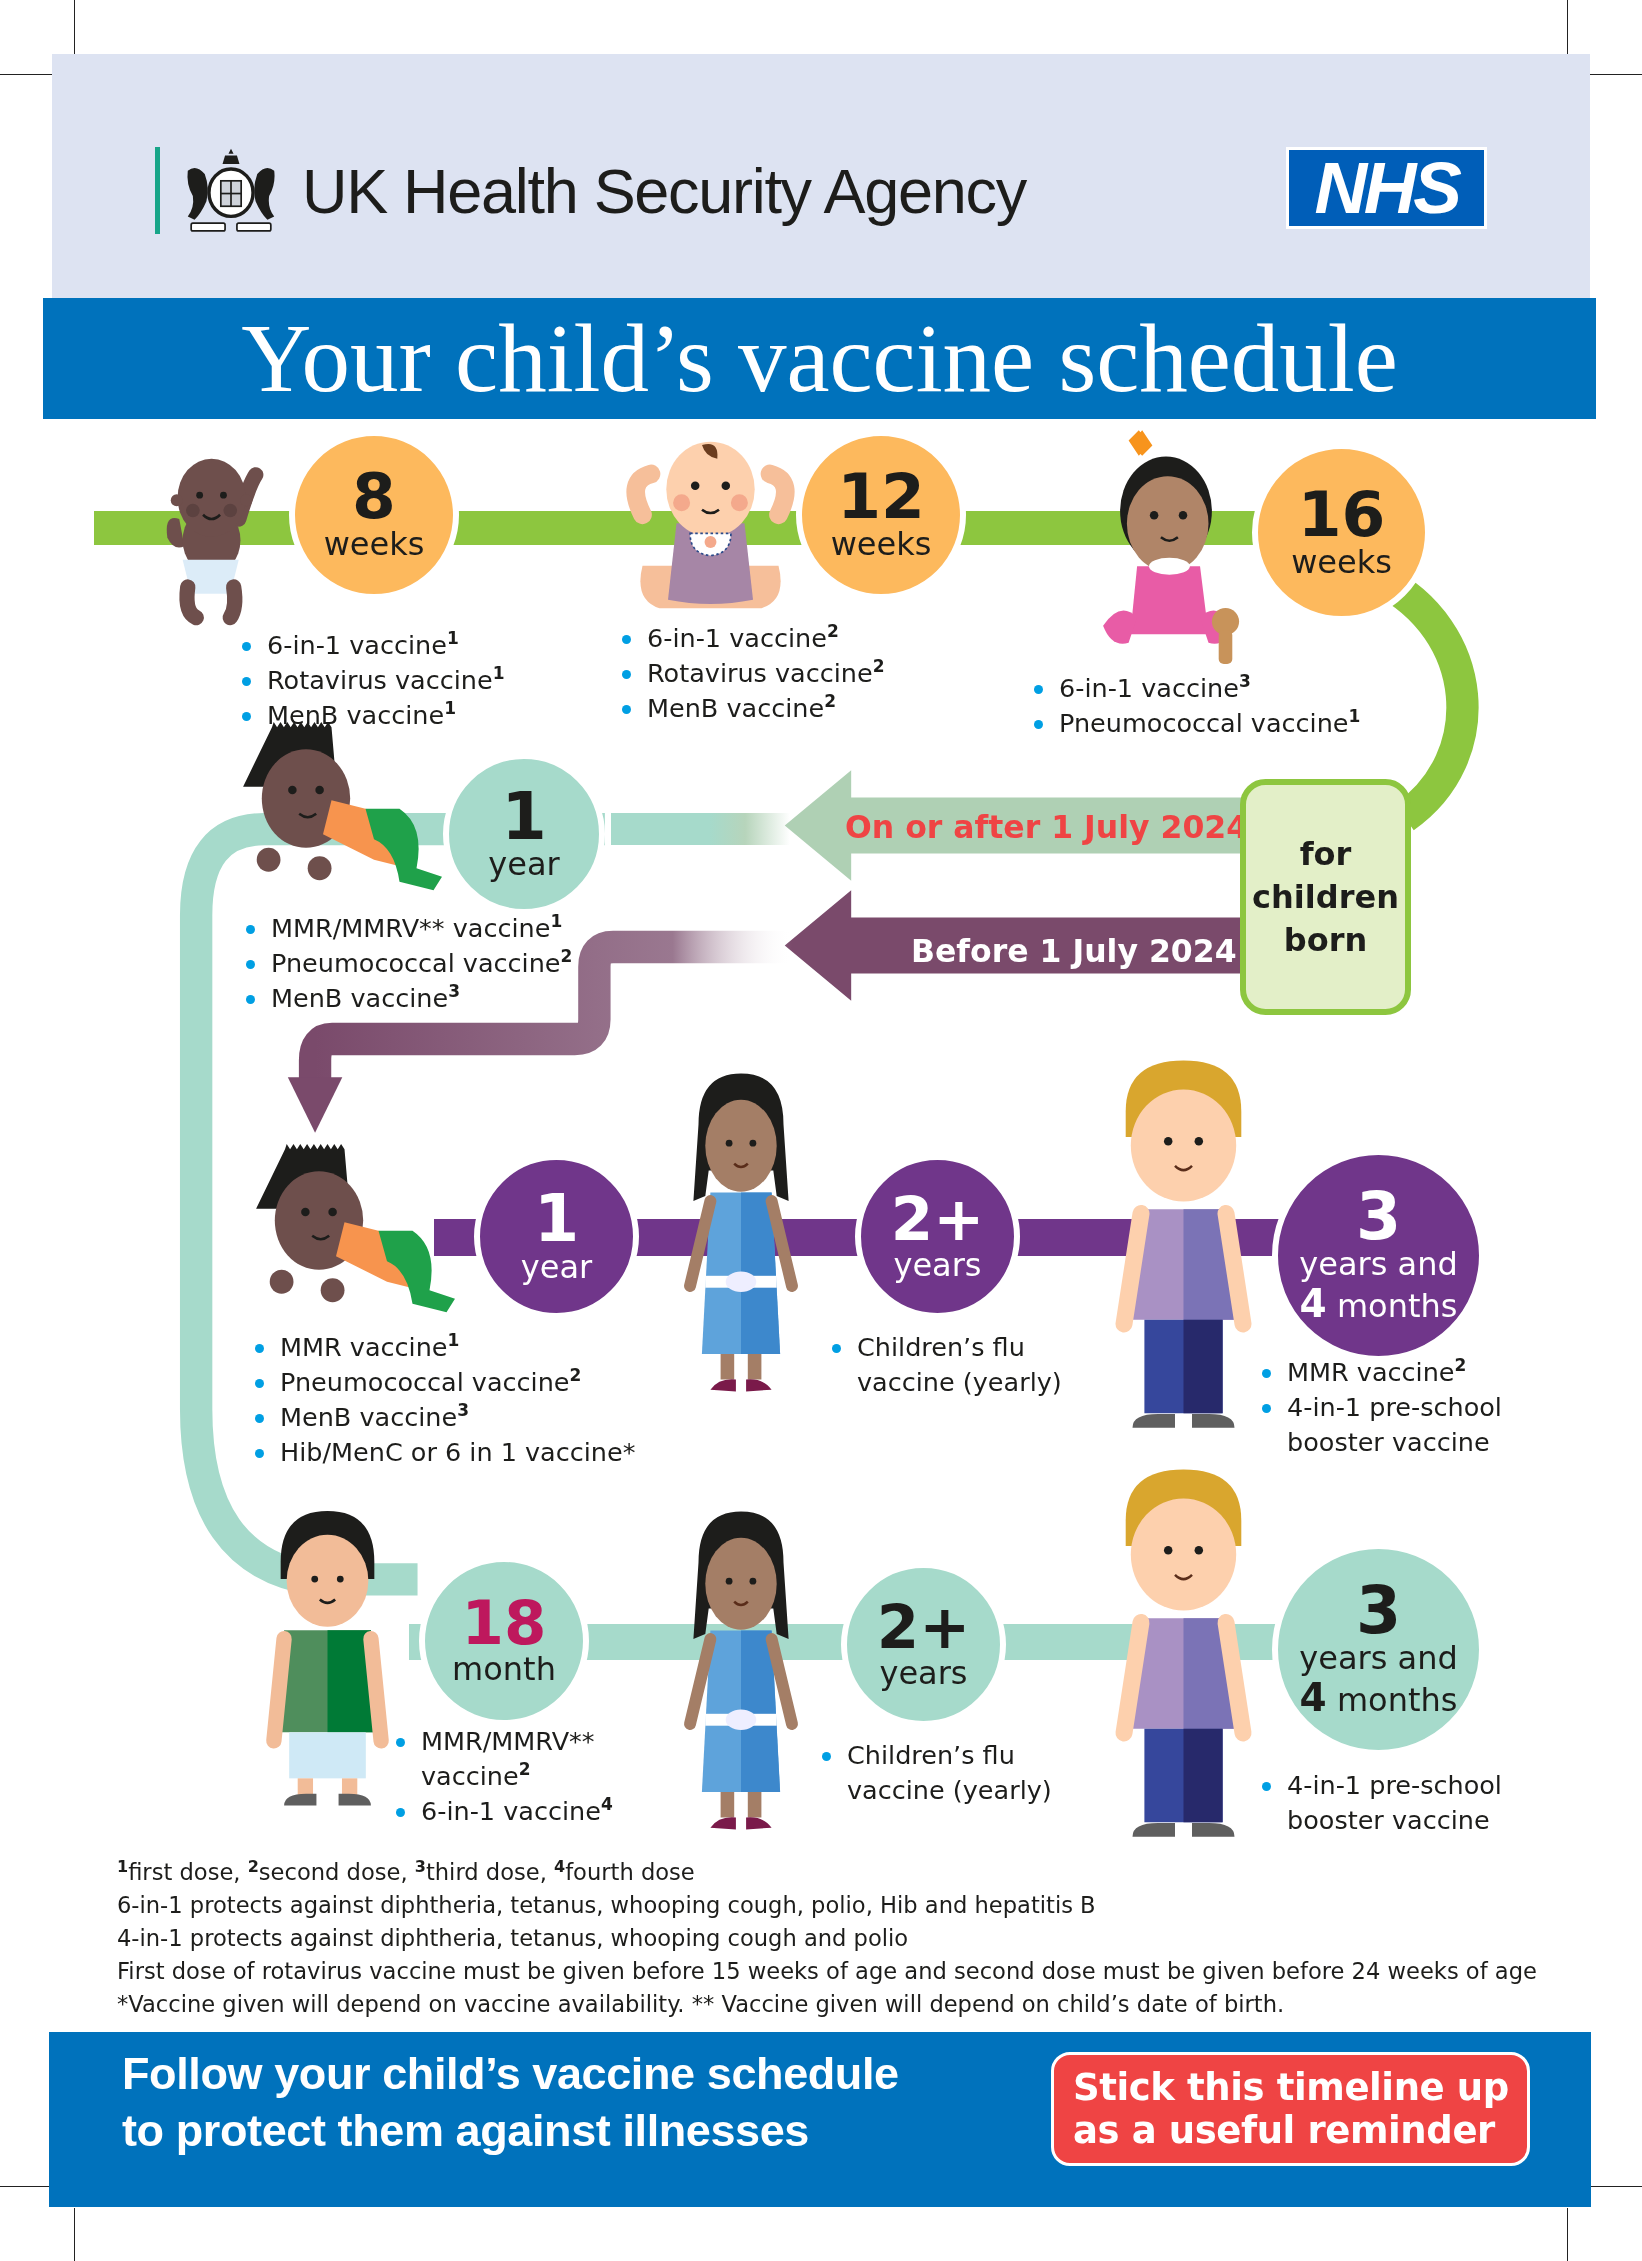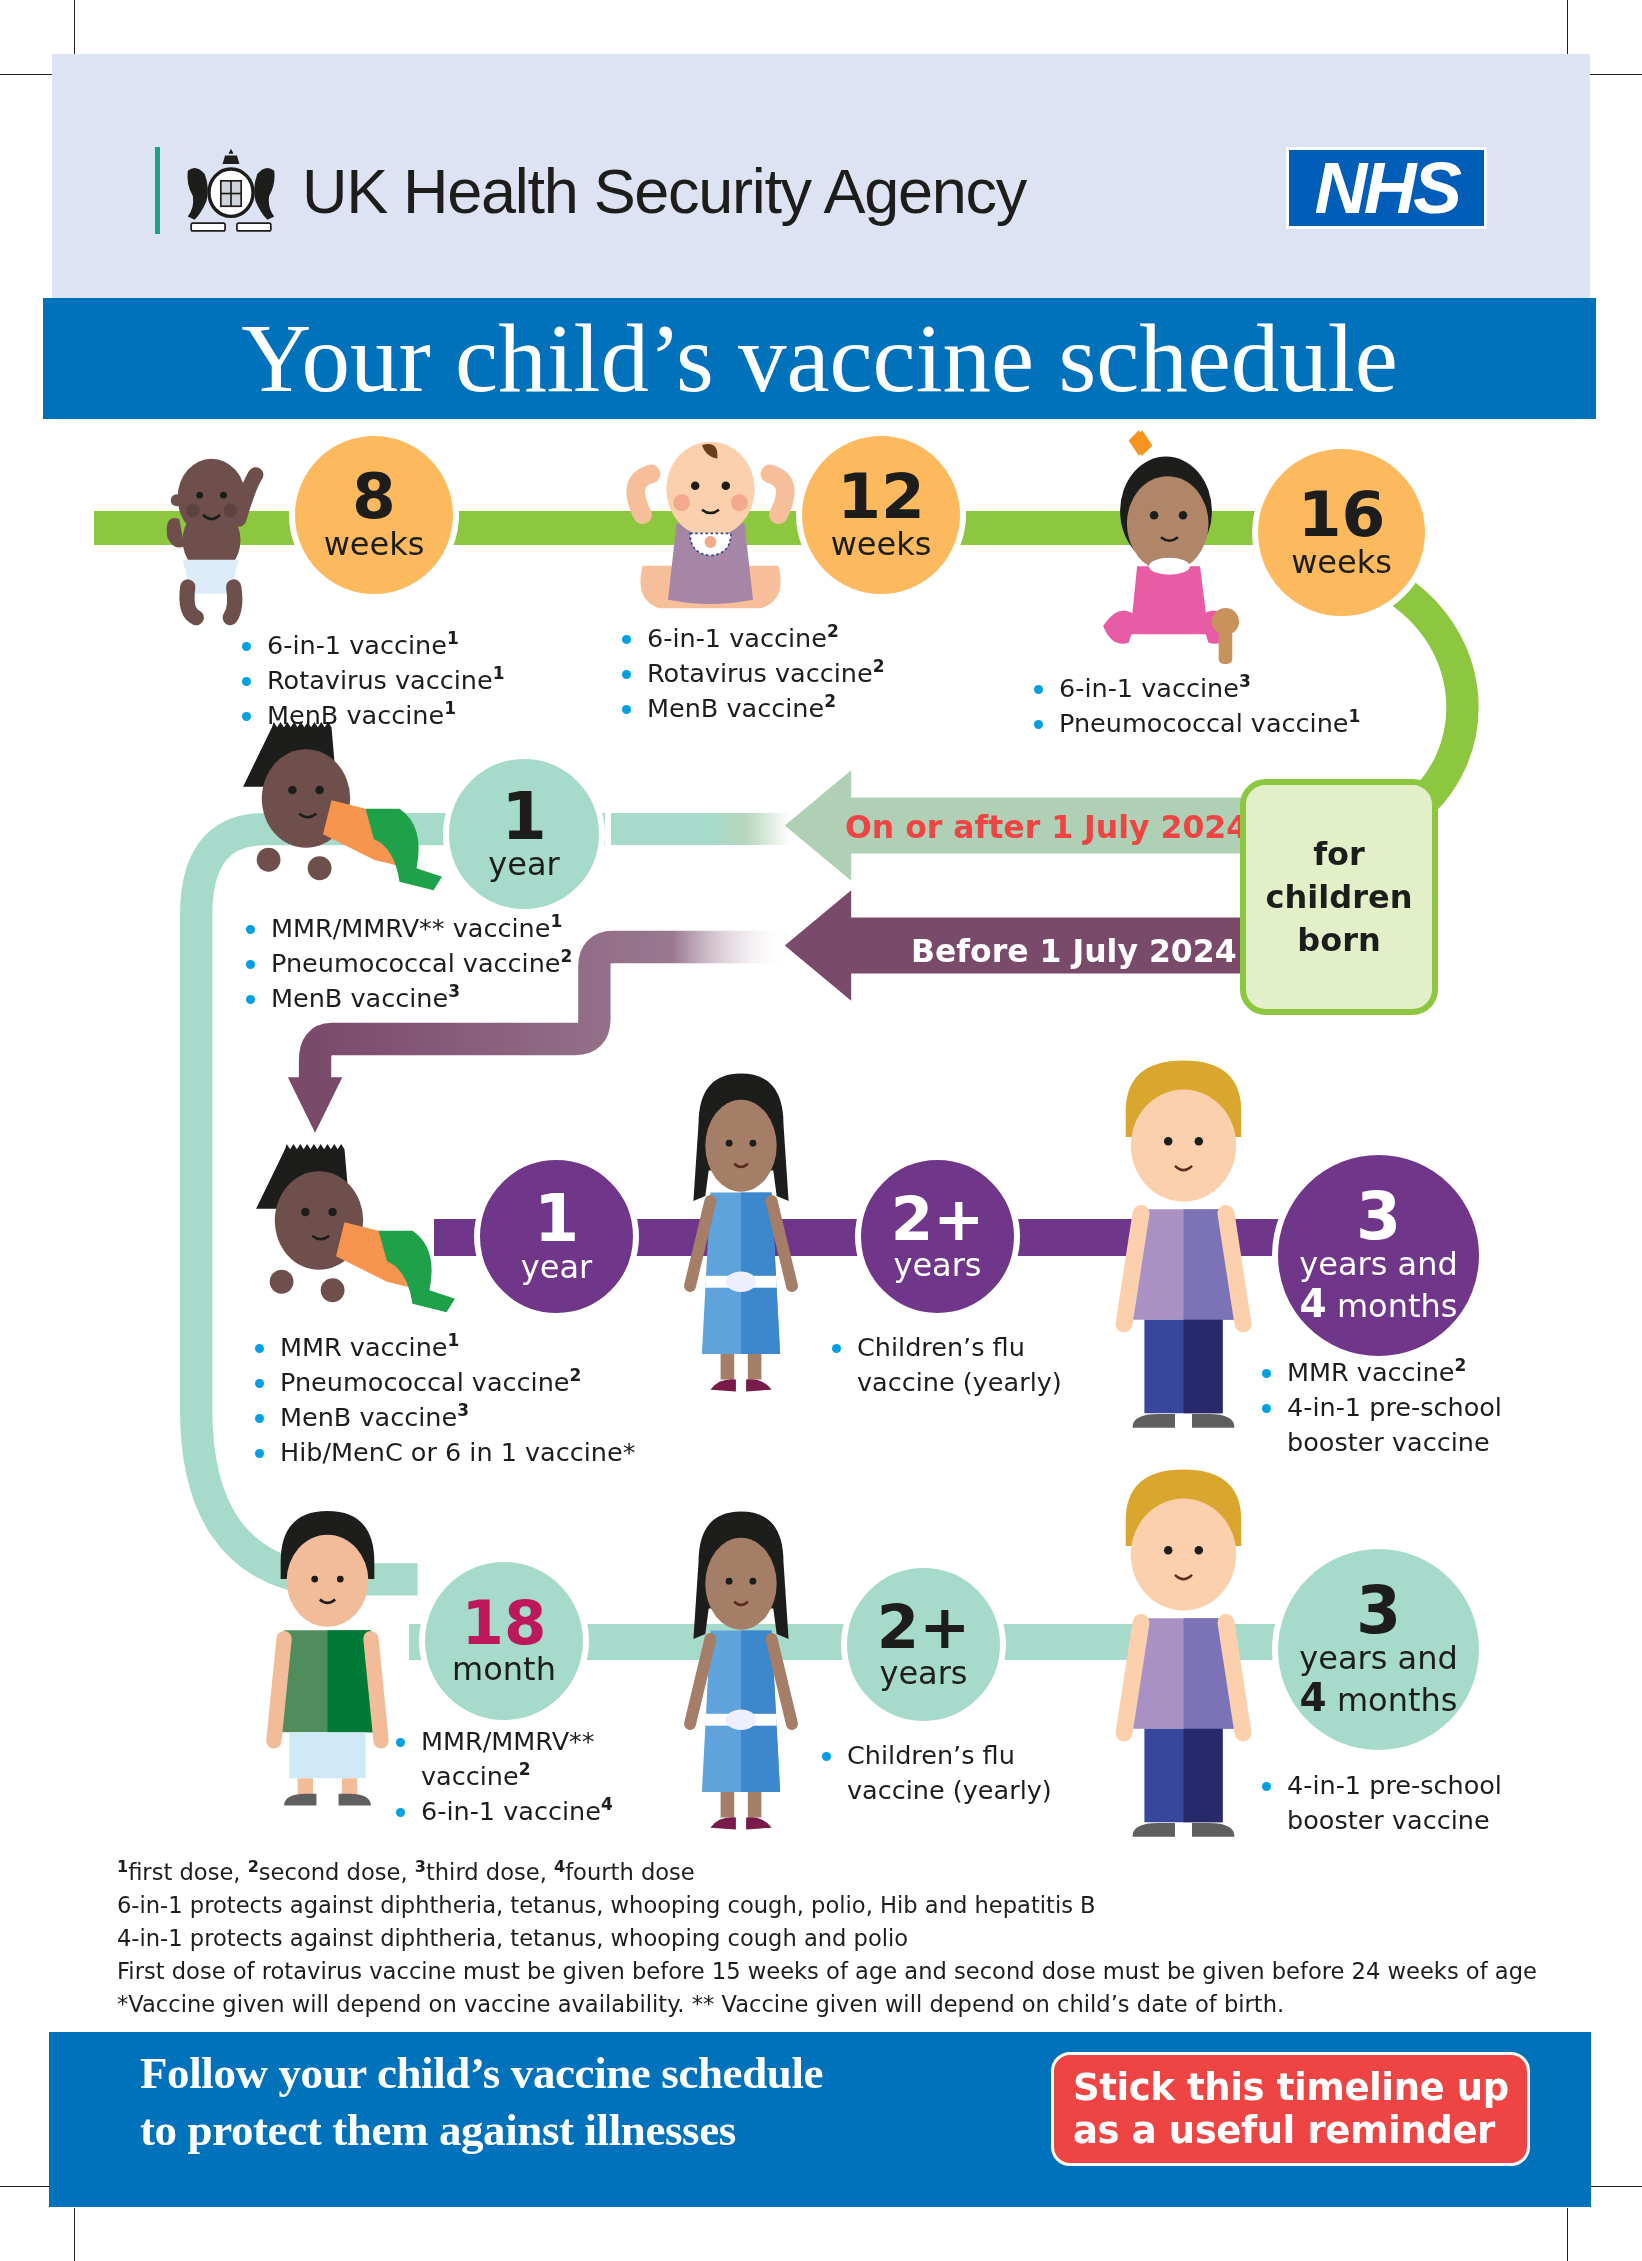--- a/index.html
+++ b/index.html
@@ -41,30 +41,30 @@
   .vlist { position: absolute; list-style: none; font-family: "DejaVu Sans", sans-serif; font-size: 25.5px; line-height: 35px; color: #1d1d1b; }
   .vlist li { position: relative; padding-left: 27px; white-space: nowrap; }
   .vlist li::before { content: ""; position: absolute; left: 1.7px; top: 13.6px; width: 9.4px; height: 9.4px; border-radius: 50%; background: #009fe3; }
   .vlist sup { font-size: 17px; font-weight: bold; vertical-align: 10.2px; line-height: 0; }
   .vlist.wrap li { white-space: normal; }
 
   
   .arrow-label { position: absolute; font-family: "DejaVu Sans", sans-serif; font-weight: bold; font-size: 31.5px; white-space: nowrap; }
 
   
-  #born-box { left: 1240px; top: 779px; width: 198px; height: 236px; background: #e3efc8; border: 6.8px solid #8dc63f; border-radius: 25.5px; display: flex; align-items: center; justify-content: center; text-align: center; font-family: "DejaVu Sans", sans-serif; font-weight: bold; font-size: 32px; line-height: 43px; color: #1d1d1b; }
+  #born-box { left: 1240px; top: 779px; width: 171px; height: 236px; background: #e3efc8; border: 6.8px solid #8dc63f; border-radius: 25.5px; display: flex; align-items: center; justify-content: center; text-align: center; font-family: "DejaVu Sans", sans-serif; font-weight: bold; font-size: 32px; line-height: 43px; color: #1d1d1b; }
 
   
   #footnotes { left: 117px; top: 1856px; width: 1464px; font-family: "DejaVu Sans", sans-serif; font-size: 22.6px; line-height: 33px; color: #1d1d1b; }
   #footnotes sup { font-size: 16px; font-weight: bold; vertical-align: 8.5px; line-height: 0; }
   #footnotes div { white-space: nowrap; }
 
   
   #footer { left: 49px; top: 2032px; width: 1542px; height: 175px; background: #0072bc; }
-  #footer-text { left: 140px; top: 2045px; color: #fff; font-family: Liberation Serif, serif; font-weight: bold; font-size: 45px; line-height: 57px; white-space: nowrap; letter-spacing: -0.4px; }
+  #footer-text { left: 122px; top: 2045px; color: #fff; font-family: Liberation Sans, sans-serif; font-weight: bold; font-size: 45px; line-height: 57px; white-space: nowrap; letter-spacing: -0.4px; }
   #footer-cta { left: 1051px; top: 2052px; width: 479px; height: 114px; background: #ef4444; border: 3.4px solid #ffffff; border-radius: 19px; color: #fff; font-family: "DejaVu Sans", sans-serif; font-weight: bold; font-size: 37px; line-height: 43px; display: flex; flex-direction: column; justify-content: center; padding-left: 19px; white-space: nowrap; letter-spacing: -0.4px; }
 
   svg.kid { position: absolute; overflow: visible; }
 </style>
 </head>
 <body>
 
 <div class="crop" style="left:74px;top:0;width:1.3px;height:54px;"></div>
 <div class="crop" style="left:1567px;top:0;width:1.3px;height:54px;"></div>
 <div class="crop" style="left:0;top:74px;width:52px;height:1.3px;"></div>

